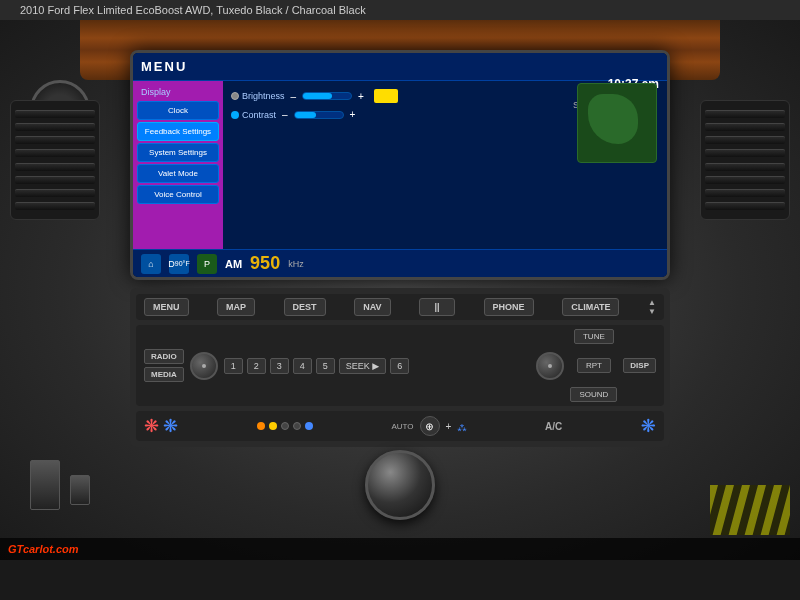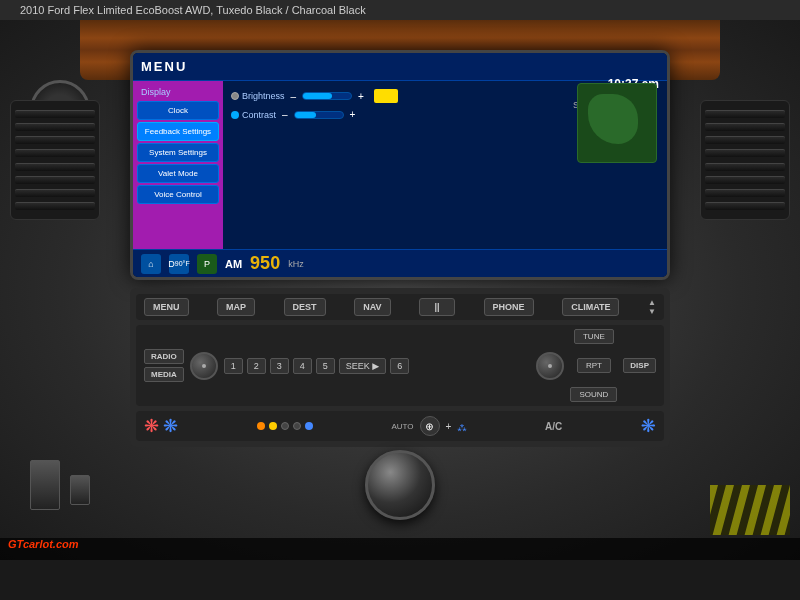--- a/index.html
+++ b/index.html
@@ -467,20 +467,21 @@
 
     
     #bottom-bar {
       position: absolute;
       bottom: 0;
       left: 0;
       width: 800px;
       height: 22px;
       background: rgba(0,0,0,0.7);
       display: flex;
+      align-items: center;
       padding: 0 8px;
       justify-content: space-between;
     }
     .watermark-left {
       color: #fff;
       font-size: 11px;
       font-weight: bold;
       font-style: italic;
     }
     .watermark-left span {

